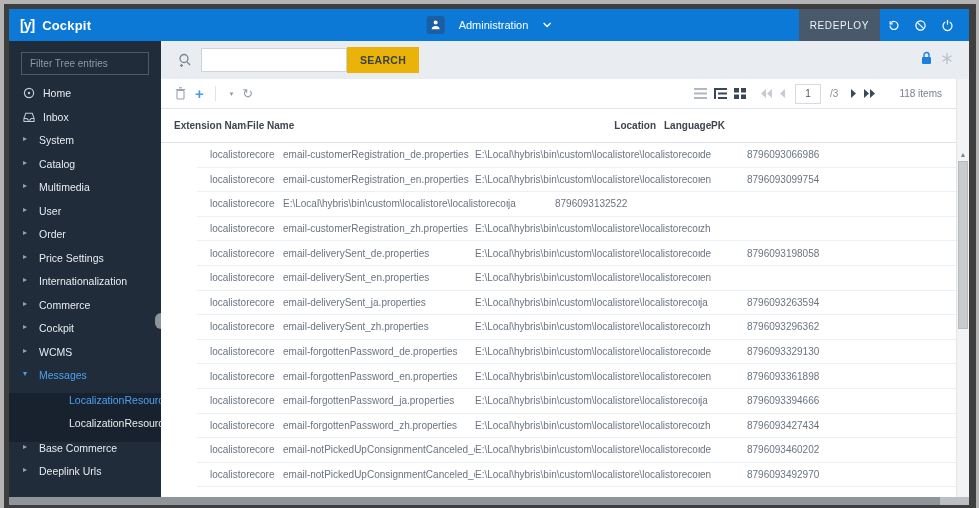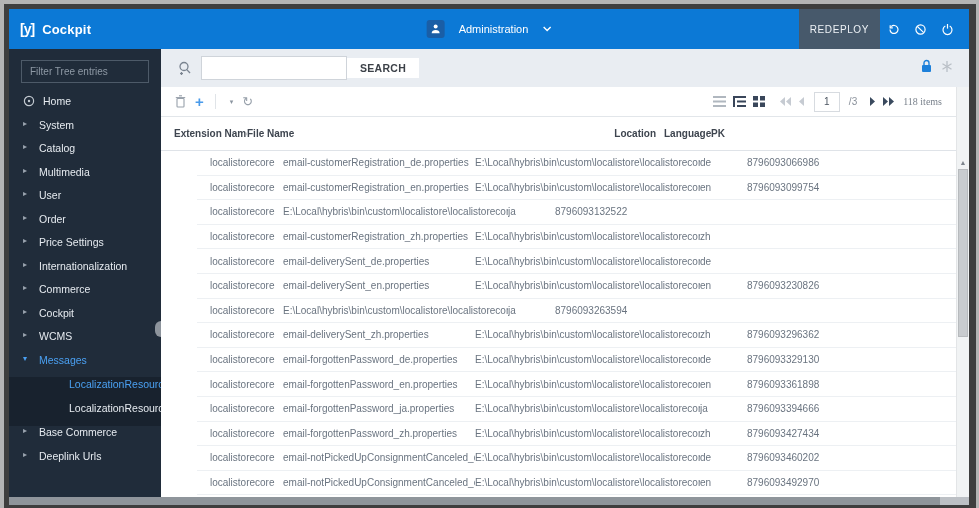--- a/index.html
+++ b/index.html
@@ -11,21 +11,21 @@
 
   
   .topbar{flex:0 0 30px;background:#0c79d6;display:flex;align-items:center;position:relative;color:#fff;}
   .logo{margin-left:11px;display:flex;align-items:center;gap:8px;}
   .logo-mark{font-weight:bold;font-size:14px;letter-spacing:-1px;}
   .product{font-weight:bold;font-size:13px;letter-spacing:.2px;}
   .persp{position:absolute;left:50%;transform:translateX(-50%);display:flex;align-items:center;gap:14px;cursor:pointer;}
   .persp-icon{width:18px;height:18px;background:#1a5ea6;border-radius:3px;display:flex;align-items:center;justify-content:center;}
   .persp-label{font-size:11px;}
   .topbar-right{margin-left:auto;display:flex;align-items:center;padding-right:8px;}
-  .redeploy{background:#47596b;color:#eef2f6;font-size:10px;letter-spacing:.6px;height:40px;
+  .redeploy{background:#47596b;color:#eef2f6;font-size:10px;letter-spacing:.6px;height:32px;
     display:flex;align-items:center;padding:0 11px;border:none;cursor:pointer;font-family:inherit;}
   .tb-icon{width:27px;height:24px;display:flex;align-items:center;justify-content:center;cursor:pointer;}
 
   
   .body-row{flex:1;display:flex;min-height:0;}
   .sidebar{flex:0 0 152px;background:#202c3a;position:relative;display:flex;flex-direction:column;overflow:hidden;}
   .filter-input{margin:11px 12px 8px 12px;height:23px;background:transparent;border:1px solid #4d5a68;
     color:#cfd6dd;font-size:10px;padding:0 8px;font-family:inherit;outline:none;}
   .filter-input::placeholder{color:#8e99a5;}
   .nav{flex:1;padding-top:4px;}
@@ -39,39 +39,39 @@
   .nav-item.selected{color:#4aa0f2;}
   .collapse-handle{position:absolute;right:0;top:272px;width:6px;height:16px;background:#8d949c;
     border-radius:8px 0 0 8px;cursor:pointer;}
 
   
   .main{flex:1;display:flex;flex-direction:column;min-width:0;position:relative;}
   .search-row{flex:0 0 38px;display:flex;align-items:center;padding-left:17px;position:relative;}
   .adv-icon{margin-right:9px;display:flex;cursor:pointer;}
   .search-input{width:146px;height:24px;border:1px solid #cfd4da;background:#fff;font-size:10px;
     padding:0 8px;font-family:inherit;outline:none;}
-  .search-btn{height:20px;background:#ffffff;border:none;font-size:10.5px;font-weight:bold;
+  .search-btn{height:26px;background:#eab308;border:none;font-size:10.5px;font-weight:bold;
     color:#3c4148;padding:0 13px;letter-spacing:.3px;cursor:pointer;font-family:inherit;}
   .search-right{position:absolute;right:16px;top:0;height:38px;display:flex;align-items:center;gap:9px;}
 
   .main-body{flex:1;display:flex;flex-direction:column;min-height:0;background:#fff;margin-right:13px;}
   .toolbar{flex:0 0 30px;border-bottom:1px solid #e2e6ea;display:flex;align-items:center;padding:0 14px;}
   .tool-group{display:flex;align-items:center;gap:9px;}
   .tool-btn{display:flex;align-items:center;cursor:pointer;}
   .plus-glyph{color:#4a9bea;font-size:15px;font-weight:bold;line-height:1;}
   .mini-caret{color:#8b95a0;font-size:7px;margin-left:3px;}
   .v-div{width:1px;height:15px;background:#e0e4e8;margin:0 2px;}
   .refresh-glyph{color:#98a1ab;font-size:13px;line-height:1;}
   .toolbar-right{margin-left:auto;display:flex;align-items:center;gap:7px;}
   .view-icons{display:flex;align-items:center;gap:7px;margin-right:8px;}
   .pag-btn{display:flex;align-items:center;cursor:pointer;}
   .page-box{width:26px;height:20px;border:1px solid #d7dbe0;background:#fff;display:flex;
     align-items:center;justify-content:center;font-size:10px;color:#4b5560;margin:0 2px;}
   .page-total{font-size:10px;color:#8a919b;margin-right:5px;}
-  .items-count{font-size:10px;color:#7a828c;margin-left:2px;font-family:Liberation Serif, serif;}
+  .items-count{font-size:10px;color:#7a828c;margin-left:17px;}
 
   .thead{flex:0 0 34px;display:flex;align-items:center;padding-left:13px;font-size:10px;
     font-weight:bold;color:#3e454f;border-bottom:1px solid #dfe3e8;}
   .trows{flex:1;overflow:hidden;}
   .t-row{height:24.6px;display:flex;align-items:center;padding-left:13px;font-size:10px;
     color:#6a7480;border-bottom:1px solid #edf0f3;cursor:pointer;margin-left:36px;}
   .cell{white-space:nowrap;overflow:hidden;padding-right:8px;}
   .c1{width:73px;flex:0 0 73px;}
   .c2{width:192px;flex:0 0 192px;}
   .c3{width:225px;flex:0 0 225px;text-align:right;}
@@ -140,20 +140,28 @@
             <div class="nav-item">
               <span class="nav-ico">
                 <svg width="12" height="12" viewBox="0 0 12 12">
                   <circle cx="6" cy="6" r="4.6" fill="none" stroke="#c3cad1" stroke-width="1.2"></circle>
                   <circle cx="6" cy="6" r="1.2" fill="#c3cad1"></circle>
                 </svg>
               </span>
               <span class="nav-label">Home</span>
             </div>
             <div class="nav-item">
+              <span class="nav-ico">
+                <svg width="13" height="12" viewBox="0 0 13 12">
+                  <path d="M1 7.5L3 2h7l2 5.5V11H1zM1 7.5h3.2l1 1.7h2.6l1-1.7H12" fill="none" stroke="#c3cad1" stroke-width="1.1"></path>
+                </svg>
+              </span>
+              <span class="nav-label">Inbox</span>
+            </div>
+            <div class="nav-item">
               <span class="nav-arrow">▸</span>
               <span class="nav-label">System</span>
             </div>
             <div class="nav-item">
               <span class="nav-arrow">▸</span>
               <span class="nav-label">Catalog</span>
             </div>
             <div class="nav-item">
               <span class="nav-arrow">▸</span>
               <span class="nav-label">Multimedia</span>
@@ -358,30 +366,31 @@
                 <div class="cell c1">localistorecore</div>
                 <div class="cell c2">email-customerRegistration_zh.properties</div>
                 <div class="cell c3">E:\Local\hybris\bin\custom\localistore\localistorecore\resources\...</div>
                 <div class="cell c4">zh</div>
               </div>
               <div class="t-row">
                 <div class="cell c1">localistorecore</div>
                 <div class="cell c2">email-deliverySent_de.properties</div>
                 <div class="cell c3">E:\Local\hybris\bin\custom\localistore\localistorecore\resources\...</div>
                 <div class="cell c4">de</div>
+                <div class="cell c5">8796093198058</div>
               </div>
               <div class="t-row">
                 <div class="cell c1">localistorecore</div>
                 <div class="cell c2">email-deliverySent_en.properties</div>
                 <div class="cell c3">E:\Local\hybris\bin\custom\localistore\localistorecore\resources\...</div>
                 <div class="cell c4">en</div>
-                <div class="cell c5">8796093230826</div>
-              </div>
-              <div class="t-row">
-                <div class="cell c1">localistorecore</div>
+              </div>
+              <div class="t-row">
+                <div class="cell c1">localistorecore</div>
+                <div class="cell c2">email-deliverySent_ja.properties</div>
                 <div class="cell c3">E:\Local\hybris\bin\custom\localistore\localistorecore\resources\...</div>
                 <div class="cell c4">ja</div>
                 <div class="cell c5">8796093263594</div>
               </div>
               <div class="t-row">
                 <div class="cell c1">localistorecore</div>
                 <div class="cell c2">email-deliverySent_zh.properties</div>
                 <div class="cell c3">E:\Local\hybris\bin\custom\localistore\localistorecore\resources\...</div>
                 <div class="cell c4">zh</div>
                 <div class="cell c5">8796093296362</div>

